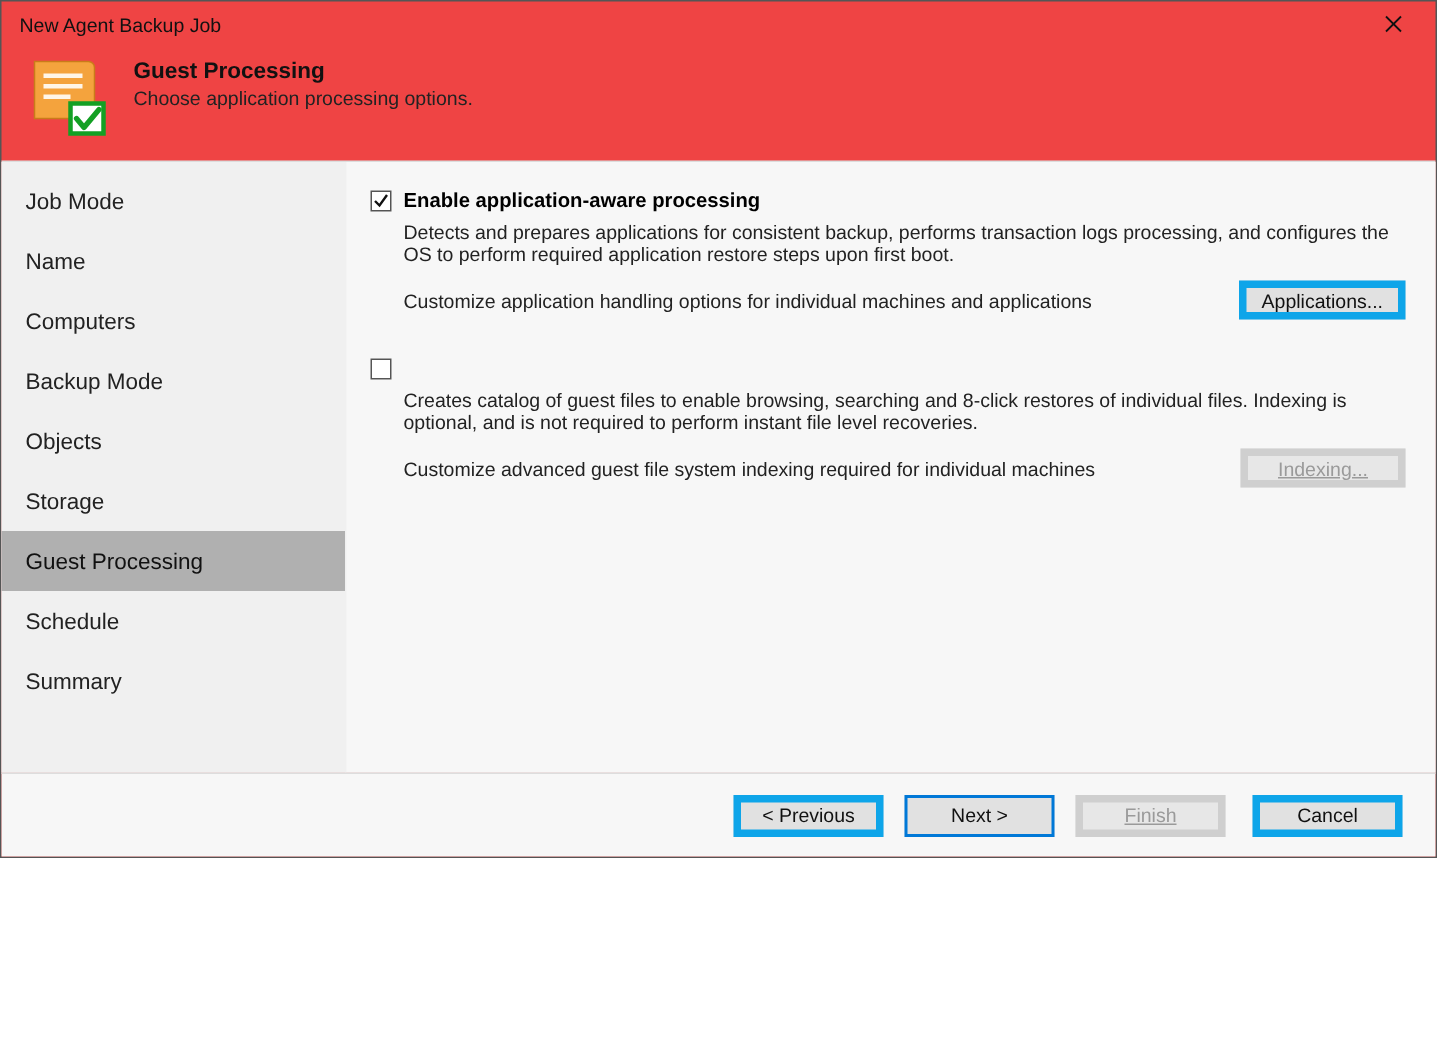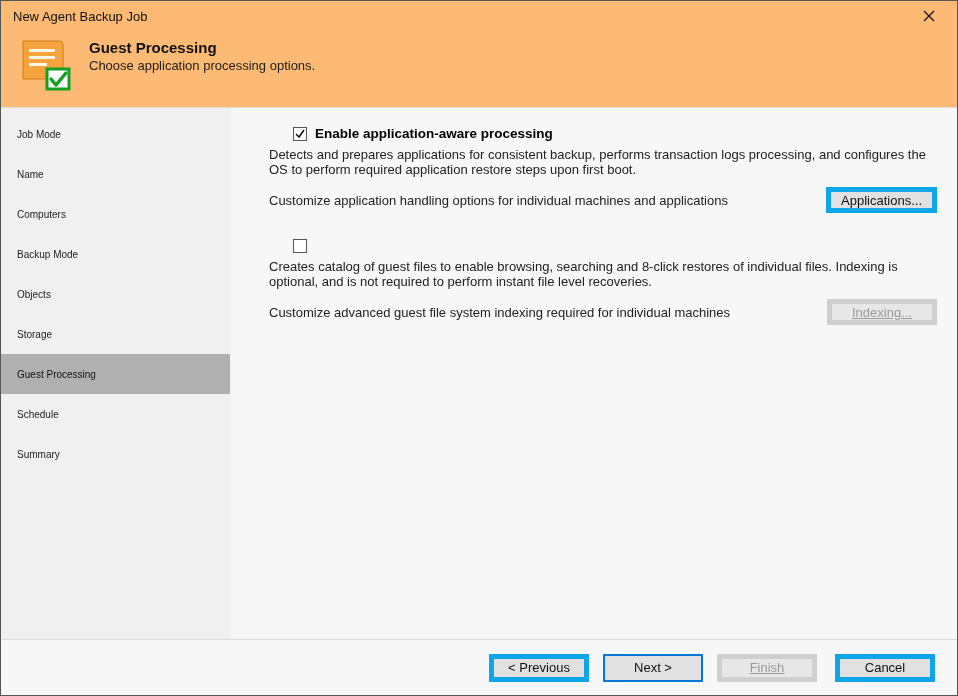--- a/index.html
+++ b/index.html
@@ -1,22 +1,22 @@
 <!DOCTYPE html>
 <html><head>
 <meta charset="utf-8">
 <style>
   * { box-sizing: border-box; font-family: "Segoe UI", Tahoma, sans-serif; }
   html, body { margin: 0; padding: 0; }
   body { background: #fff; }
   .window {
-    width: 958px; height: 696px;
+    width: 958px; height: 572px;
     border: 1px solid #555;
     display: flex; flex-direction: column;
-    background: #fdba74;
+    background: #ef4444;
     position: relative;
   }
   .titlebar {
     height: 30px; display: flex; align-items: center;
     padding: 0 8px 0 12px; justify-content: space-between;
     font-size: 13px; color: #111;
   }
   .titlebar .close {
     width: 40px; height: 30px; display: flex; align-items: center; justify-content: center;
     cursor: pointer;
@@ -36,34 +36,34 @@
     background: #f0f0f0;
   }
   .sidebar {
     width: 230px; flex: 0 0 230px;
     background: #f0f0f0;
     border-right: 1px solid #f0f0f0;
     padding-top: 6px;
   }
   .sidebar .step {
     height: 40px; display: flex; align-items: center;
-    padding: 0 16px; font-size: 10px; color: #222;
+    padding: 0 16px; font-size: 15px; color: #222;
     cursor: pointer;
   }
   .sidebar .step.active {
     background: #b0b0b0; color: #111;
   }
   .content {
     flex: 1 1 auto; background: #f7f7f7;
     padding: 18px 20px 10px 16px;
     display: flex; flex-direction: column; gap: 8px;
     overflow: auto;
   }
   .option-block { display: flex; flex-direction: column; gap: 6px; margin-bottom: 18px; }
-  .option-head { display: flex; align-items: center; gap: 8px; margin-left: 46px; }
+  .option-head { display: flex; align-items: center; gap: 8px; }
   .option-head label { font-weight: 600; font-size: 13.5px; cursor: pointer; }
   .option-body { padding-left: 22px; font-size: 13px; color: #222; display: flex; flex-direction: column; gap: 10px; }
   .option-row { display: flex; align-items: center; gap: 12px; }
   .option-row .desc { flex: 1 1 auto; }
   .checkbox {
     width: 14px; height: 14px; border: 1px solid #555; background: #fff;
     display: inline-flex; align-items: center; justify-content: center;
     cursor: pointer; flex: 0 0 14px;
   }
   .checkbox svg { width: 10px; height: 10px; display: none; }

